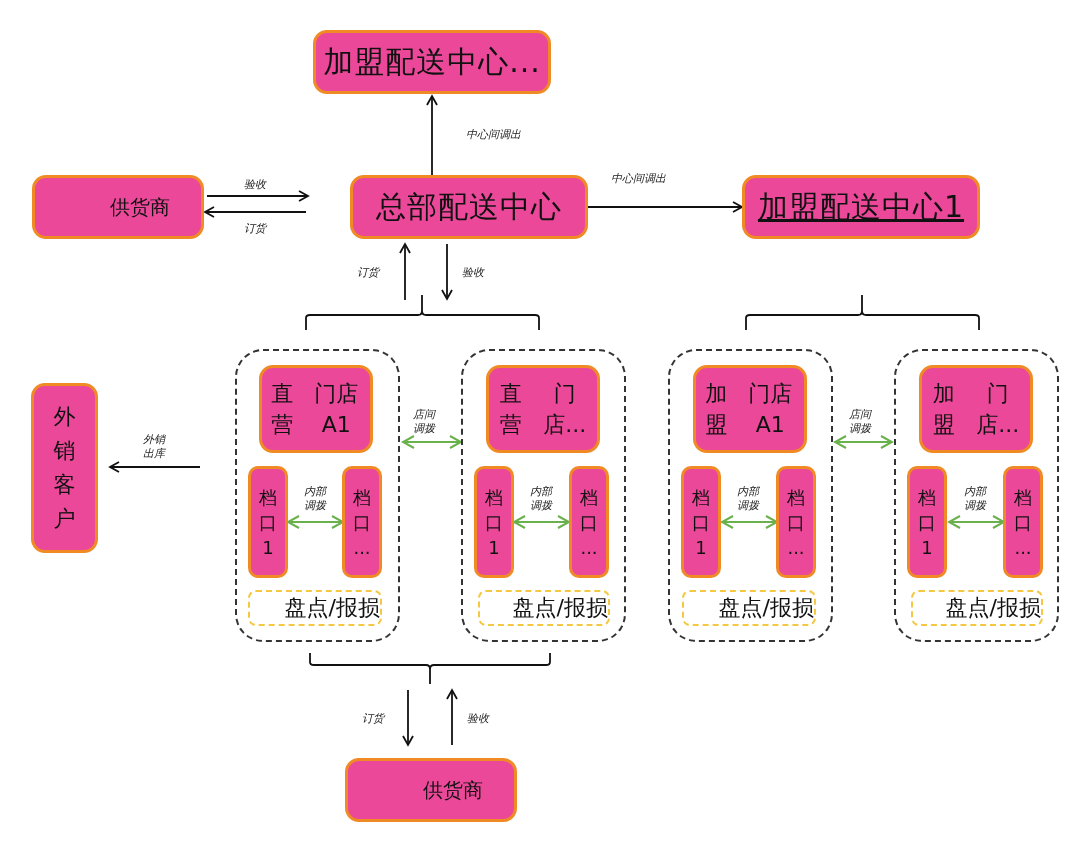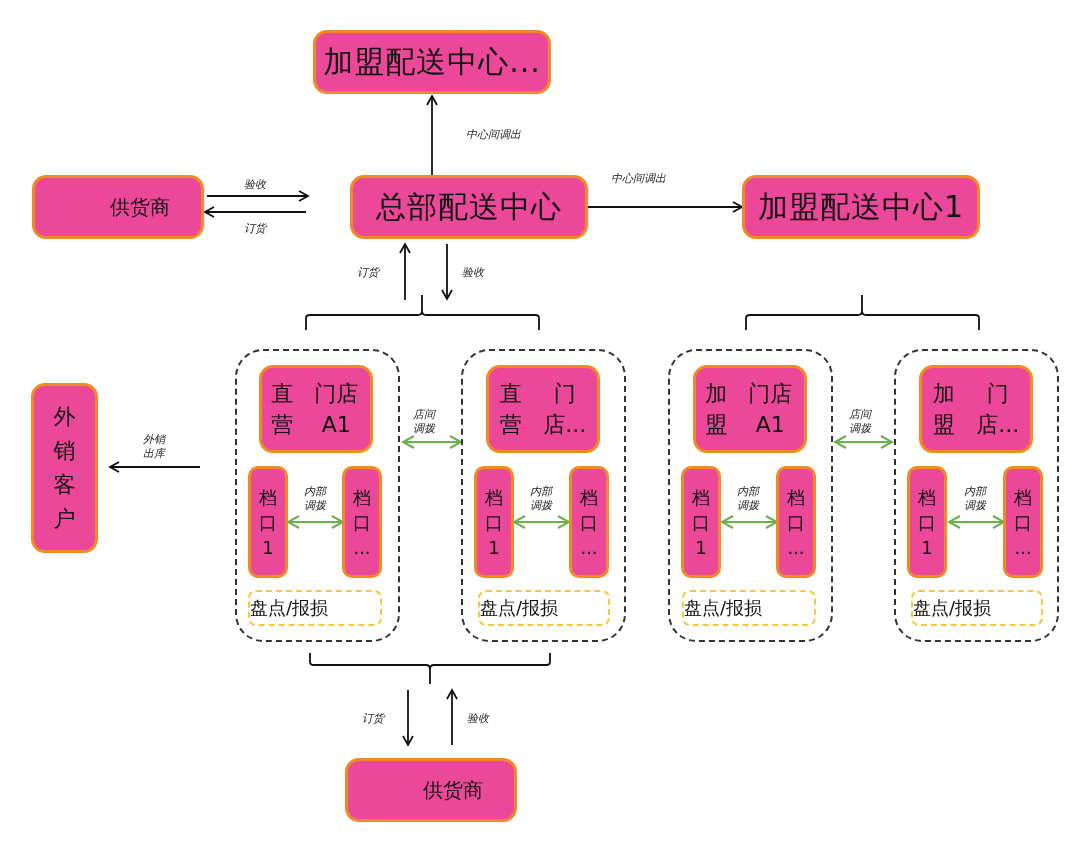--- a/index.html
+++ b/index.html
@@ -4,21 +4,21 @@
 <style>
   html,body{margin:0;padding:0;background:#ffffff;}
   body{width:1080px;height:845px;position:relative;overflow:hidden;font-family:"DejaVu Sans","Liberation Sans",sans-serif;color:#111;}
   .box{position:absolute;border:3px solid #f08a24;border-radius:14px;background:#ec4899;box-sizing:border-box;display:flex;align-items:center;justify-content:center;text-align:center;}
   .big{font-size:30px;letter-spacing:1px;}
   .mid{font-size:20px;padding-left:44px;}
   .store{font-size:22px;line-height:31px;flex-direction:row;}
   .stall{font-size:18px;line-height:25px;flex-direction:column;border-radius:10px;}
   .vert{font-size:22px;line-height:34px;flex-direction:column;}
   .group{position:absolute;border:2px dashed #333;border-radius:28px;box-sizing:border-box;}
-  .inv{position:absolute;border:2px dashed #f5c842;border-radius:8px;box-sizing:border-box;display:flex;align-items:center;justify-content:flex-start;font-size:18px;}
+  .inv{position:absolute;border:2px dashed #f5c842;border-radius:8px;box-sizing:border-box;display:flex;align-items:center;justify-content:flex-end;font-size:22px;}
   .lbl{position:absolute;font-size:11px;line-height:14px;text-align:left;white-space:nowrap;color:#222;font-style:italic;}
   svg.lines{position:absolute;left:0;top:0;}
 </style>
 </head>
 <body>
 
 <svg class="lines" width="1080" height="845">
   <defs>
     <marker id="ah" markerWidth="12" markerHeight="12" refX="10" refY="6" orient="auto" markerUnits="userSpaceOnUse">
       <path d="M1,1 L10,6 L1,11" fill="none" stroke="#111" stroke-width="1.8"></path>
@@ -60,21 +60,21 @@
 
 <div class="box big" style="left:313px;top:30px;width:238px;height:64px;">
     <span>加盟配送中心...</span>
   </div>
 <div class="box mid" style="left:32px;top:175px;width:172px;height:64px;">
     <span>供货商</span>
   </div>
 <div class="box big" style="left:313px;top:175px;width:238px;height:64px;margin-left:37px;">
     <span>总部配送中心</span>
   </div>
-<div class="box big" style="left:742px;top:175px;width:238px;height:64px;">
+<div class="box big" style="left:742px;top:175px;width:238px;height:64px;text-decoration:underline;">
     <span>加盟配送中心1</span>
   </div>
 <div class="box vert" style="left:31px;top:383px;width:67px;height:170px;">
   <span>外</span>
   <span>销</span>
   <span>客</span>
   <span>户</span>
 </div>
 <div class="box mid" style="left:345px;top:758px;width:172px;height:64px;">
     <span>供货商</span>

